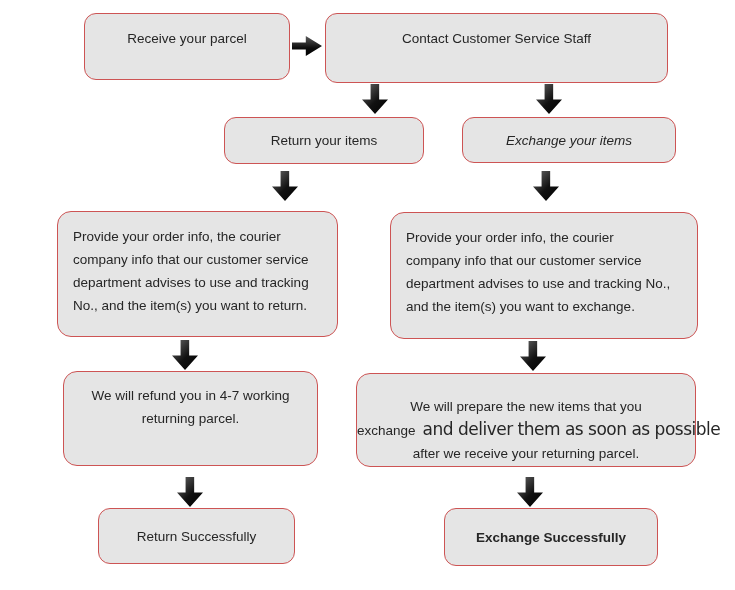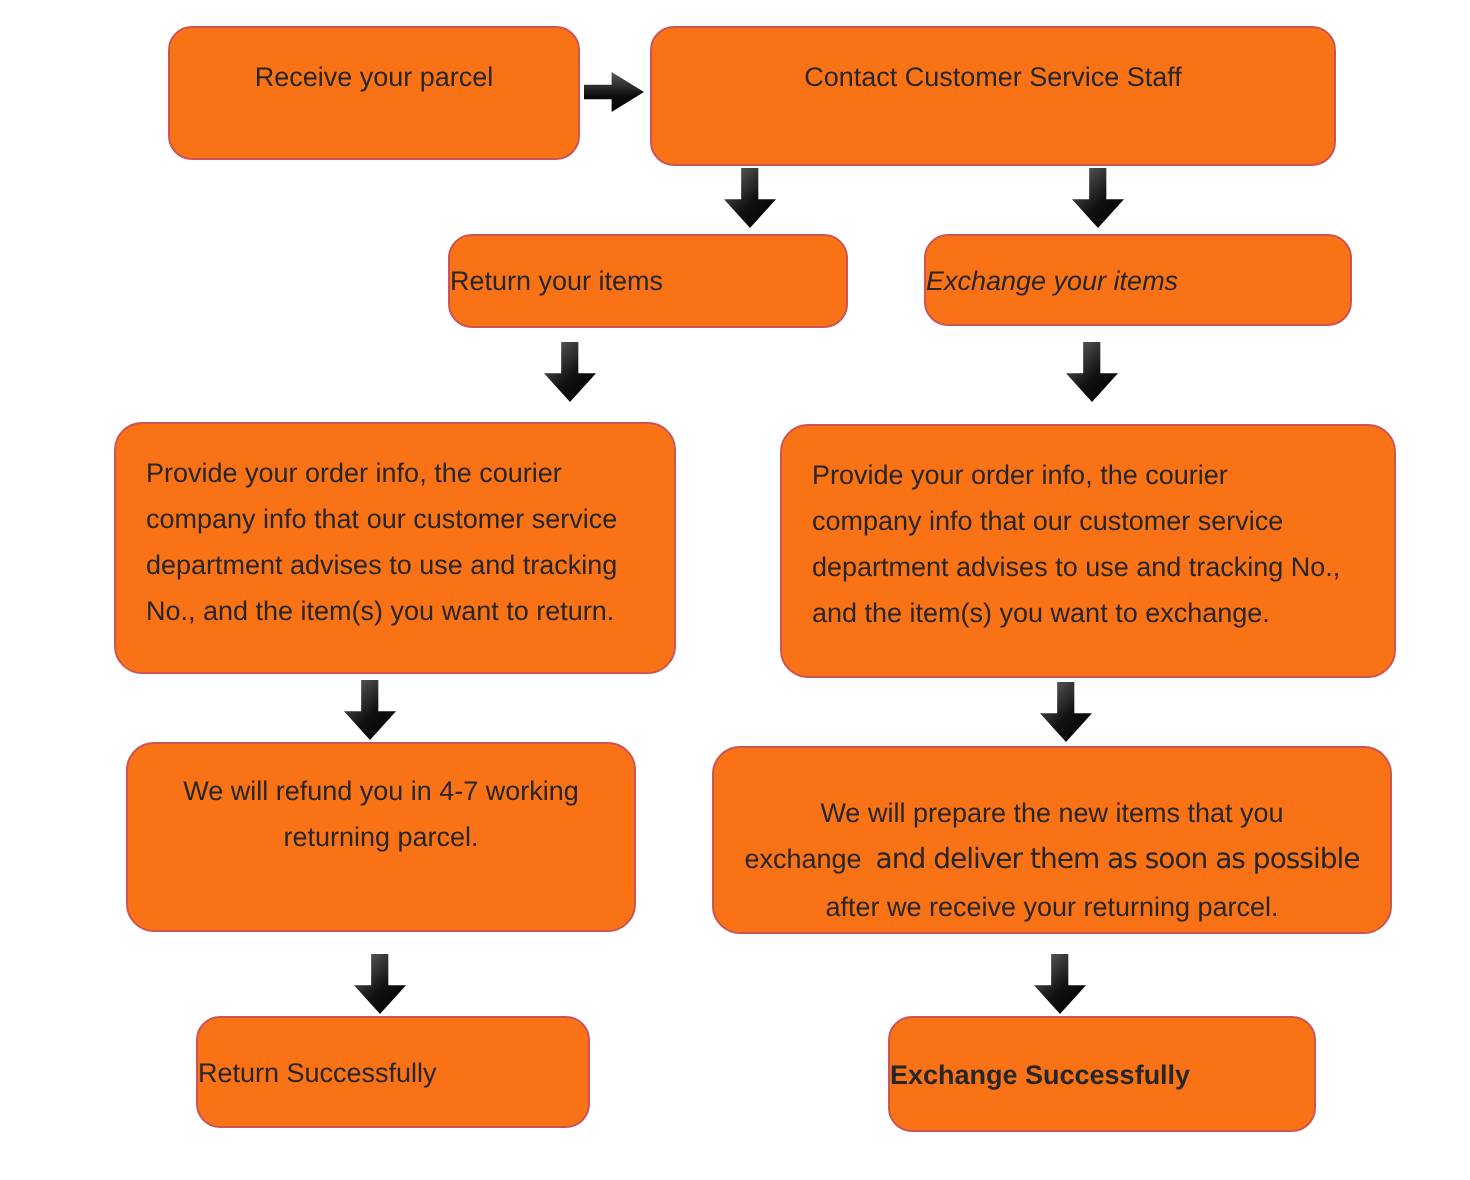--- a/index.html
+++ b/index.html
@@ -14,45 +14,45 @@
     background: #ffffff;
     font-family: "Liberation Sans", sans-serif;
     color: #262626;
     overflow: hidden;
   }
   .node {
     position: absolute;
     box-sizing: border-box;
     border: 1.6px solid #cd5454;
     border-radius: 12px;
-    background: #f97316;
+    background: #e5e5e5;
     font-size: 13.5px;
     color: #262626;
   }
   .topalign {
     display: flex;
     justify-content: center;
     padding-top: 13px;
   }
   .vcenter {
     display: flex;
     align-items: center;
-    justify-content: flex-start;
+    justify-content: center;
   }
   .ln {
     display: block;
     line-height: 23px;
     white-space: nowrap;
   }
   .center-text { text-align: center; }
   .seg { display: inline; }
   .seg.gap { margin-right: 7px; }
   .seg.alt {
     font-family: "DejaVu Sans", sans-serif;
-    font-size: 14px;
+    font-size: 17px;
     letter-spacing: -0.5px;
   }
   
   .nA { left: 84px;  top: 13px;  width: 206px; height: 67px; }
   .nB { left: 325px; top: 13px;  width: 343px; height: 70px; }
   .nC { left: 224px; top: 117px; width: 200px; height: 47px; }
   .nD { left: 462px; top: 117px; width: 214px; height: 46px; font-style: italic; }
   .nE { left: 57px;  top: 211px; width: 281px; height: 126px; padding: 13px 0 0 15px; border-radius: 14px; }
   .nF { left: 390px; top: 212px; width: 308px; height: 127px; padding: 13px 0 0 15px; border-radius: 14px; }
   .nG { left: 63px;  top: 371px; width: 255px; height: 95px;  padding-top: 12px; border-radius: 14px; }

